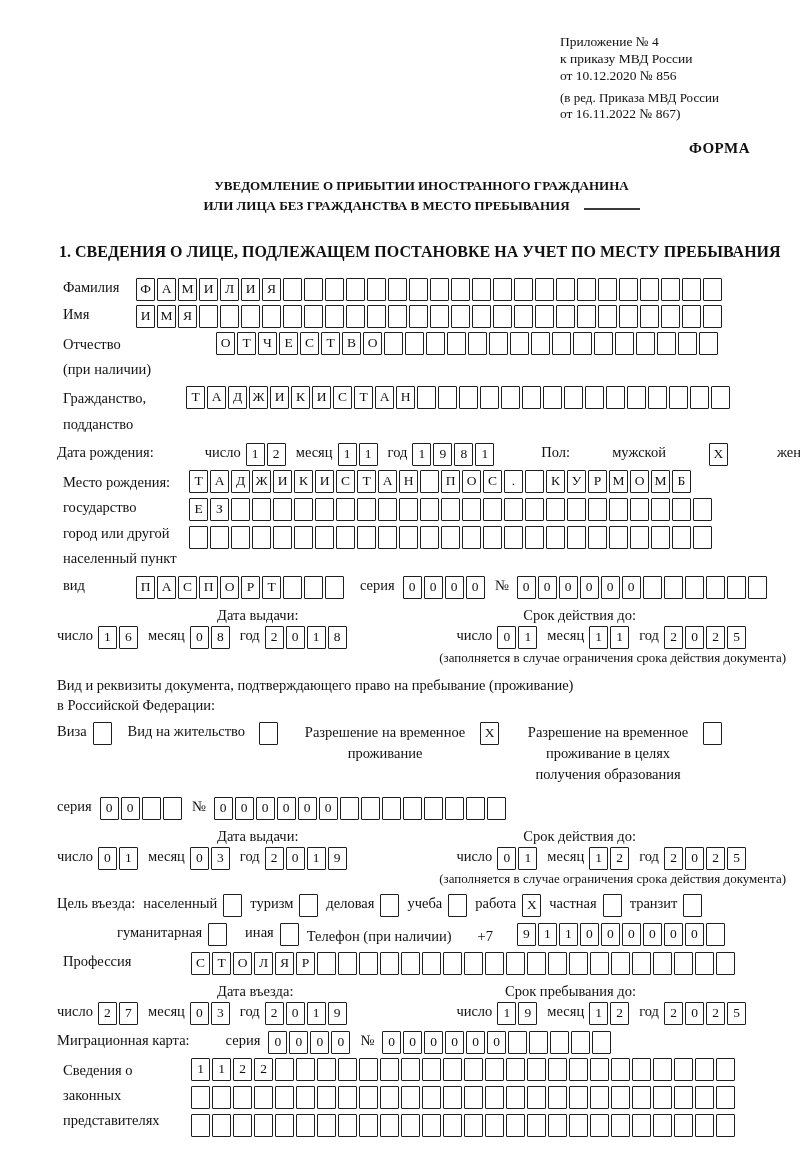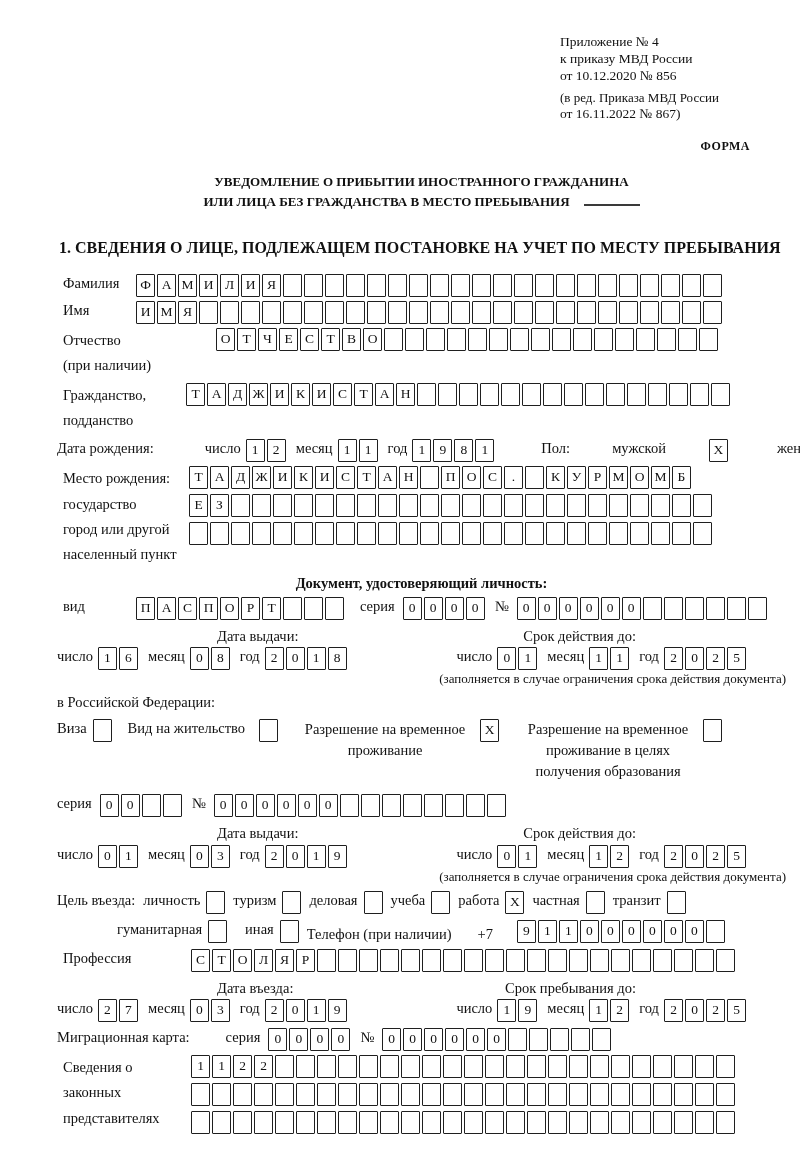--- a/index.html
+++ b/index.html
@@ -6,21 +6,21 @@
   .page{
     width:800px;min-height:1163px;box-sizing:border-box;
     padding:34px 14px 24px 57px;
     font-family:"Liberation Serif","DejaVu Serif",serif;
     color:#111;background:#fff;font-size:14.5px;line-height:1.25;
   }
   
   .hdr{width:200px;margin-left:auto;margin-right:26px;font-size:13.5px;}
   .hdr .ln{display:block;}
   .hdr .ed{margin-top:5px;font-size:13px;}
-  .forma{ text-align:right;margin:16px 36px 0 0;font-weight:bold;font-size:12px;letter-spacing:.5px;}
+  .forma{ text-align:right;margin:16px 36px 0 0;font-weight:bold;font-size:15px;letter-spacing:.5px;}
   .title{text-align:center;font-weight:bold;font-size:13px;margin-top:18px;line-height:1.5;}
   .blank-line{display:inline-block;width:56px;border-bottom:2px solid #3a3a3a;height:1em;margin-left:14px;vertical-align:baseline;}
   .sec-head{font-weight:bold;font-size:16px;margin:26px 0 16px 2px;}
 
   
   .frow{display:flex;align-items:flex-start;margin-bottom:4px;}
   .lblcol{flex:none;margin-left:6px;}
   .w73{width:73px;} .w128{width:128px;} .w153{width:153px;} .w123{width:123px;} .w126{width:126px;}
   .cells{display:inline-flex;flex:none;}
   .cell{
@@ -328,21 +328,20 @@
           <span class="cell"></span>
           <span class="cell"></span>
           <span class="cell"></span>
           <span class="cell"></span>
           <span class="cell"></span>
           <span class="cell"></span>
         </span>
     </span>
   </div>
 
-  <div class="center-bold">Документ, удостоверяющий личность:</div>
 
   <div class="frow">
     <span class="lblcol w73 lbl">вид</span>
     <span class="cells mr14">
         <span class="cell">П</span>
         <span class="cell">А</span>
         <span class="cell">С</span>
         <span class="cell">П</span>
         <span class="cell">О</span>
         <span class="cell">Р</span>
@@ -414,20 +413,21 @@
       <span class="cells">
           <span class="cell">2</span>
           <span class="cell">0</span>
           <span class="cell">2</span>
           <span class="cell">5</span>
         </span>
     </span>
   </div>
   <div class="note">(заполняется в случае ограничения срока действия документа)</div>
 
+  <div class="intro">Вид и реквизиты документа, подтверждающего право на пребывание (проживание)</div>
   <div>в Российской Федерации:</div>
 
   <div class="permit-row">
     <span class="opt-inline">
       <span class="lbl">Виза</span>
       <span class="cell cb"></span>
     </span>
     <span class="opt-inline" style="margin-left:12px;">
       <span class="lbl">Вид на жительство</span>
       <span class="cell cb" style="margin-left:14px;"></span>
@@ -511,21 +511,21 @@
           <span class="cell">2</span>
           <span class="cell">5</span>
         </span>
     </span>
   </div>
   <div class="note">(заполняется в случае ограничения срока действия документа)</div>
 
   <div class="purpose-row">
     <span class="lbl mr8">Цель въезда:</span>
     <span class="opt-inline">
-        <span class="lbl">личность</span>
+        <span class="lbl">населенный</span>
         <span class="cell cb"></span>
       </span>
     <span class="opt-inline">
         <span class="lbl">туризм</span>
         <span class="cell cb"></span>
       </span>
     <span class="opt-inline">
         <span class="lbl">деловая</span>
         <span class="cell cb"></span>
       </span>

